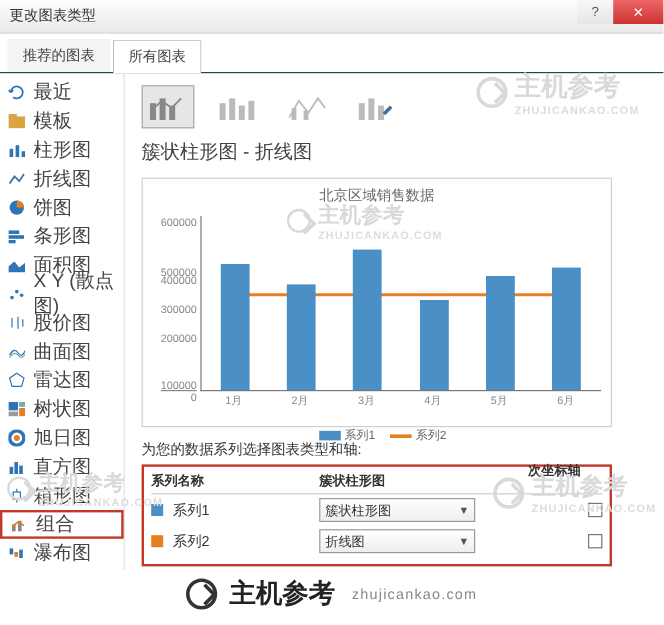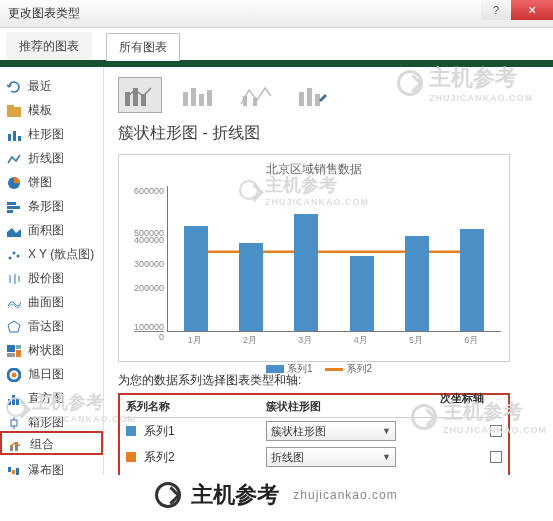--- a/index.html
+++ b/index.html
@@ -5,27 +5,27 @@
 * { box-sizing: border-box; margin: 0; padding: 0; font-family: "Microsoft YaHei", sans-serif; }
 body { width: 553px; height: 521px; background: #fff; font-size: 12px; color: #333; position: relative; overflow: hidden; }
 
 .titlebar { height: 28px; background: linear-gradient(#fdfdfd,#eaeaea); border-bottom: 1px solid #d0d0d0; display: flex; align-items: center; padding-left: 8px; position: relative; }
 .titlebar .title { font-size: 12px; color: #333; }
 .winbtns { position: absolute; right: 0; top: 0; display: flex; }
 .winbtn { width: 30px; height: 20px; display: flex; align-items: center; justify-content: center; font-size: 11px; color: #555; border-left: 1px solid #d6d6d6; background: linear-gradient(#f7f7f7,#e6e6e6); }
 .winbtn.close { background: linear-gradient(#e66,#c33); color: #fff; width: 42px; border-left: none; }
 .winbtn.help { border-left: none; }
 
-.tabs { display: flex; border-bottom: 7px solid #14532d; margin-top: 4px; padding-left: 6px; gap: 12px; }
+.tabs { display: flex; border-bottom: 1px solid #14532d; margin-top: 4px; padding-left: 6px; }
 .tab { padding: 5px 12px; border: 1px solid transparent; border-bottom: none; background: #f4f4f4; font-size: 12px; color: #444; margin-right: 2px; border-top-left-radius: 2px; border-top-right-radius: 2px; }
 .tab.active { background: #fff; border-color: #bdbdbd; position: relative; top: 1px; }
 
 .body { display: flex; height: 440px; }
 .sidebar { width: 104px; border-right: 1px solid #e0e0e0; padding-top: 4px; }
-.side-item { display: flex; align-items: flex-end; height: 24px; padding-left: 6px; gap: 6px; color: #444; font-size: 12px; }
+.side-item { display: flex; align-items: center; height: 24px; padding-left: 6px; gap: 6px; color: #444; font-size: 16px; }
 .side-item.selected { border: 2px solid #c0392b; }
 .side-icon { width: 16px; height: 16px; display: flex; align-items: center; justify-content: center; flex-shrink: 0; }
 
 .main { flex: 1; padding: 10px 12px 8px 14px; position: relative; }
 .gallery { display: flex; gap: 14px; margin-bottom: 10px; }
 .gal-item { width: 44px; height: 36px; border: 1px solid transparent; display: flex; align-items: center; justify-content: center; }
 .gal-item.sel { background: #e6e6e6; border: 1px solid #aaa; }
 
 .subtitle { font-size: 16px; color: #444; margin: 6px 0 10px 0; }
 .chartbox { border: 1px solid #cfcfcf; padding: 6px 8px 4px 8px; width: 392px; height: 208px; position: relative; }

